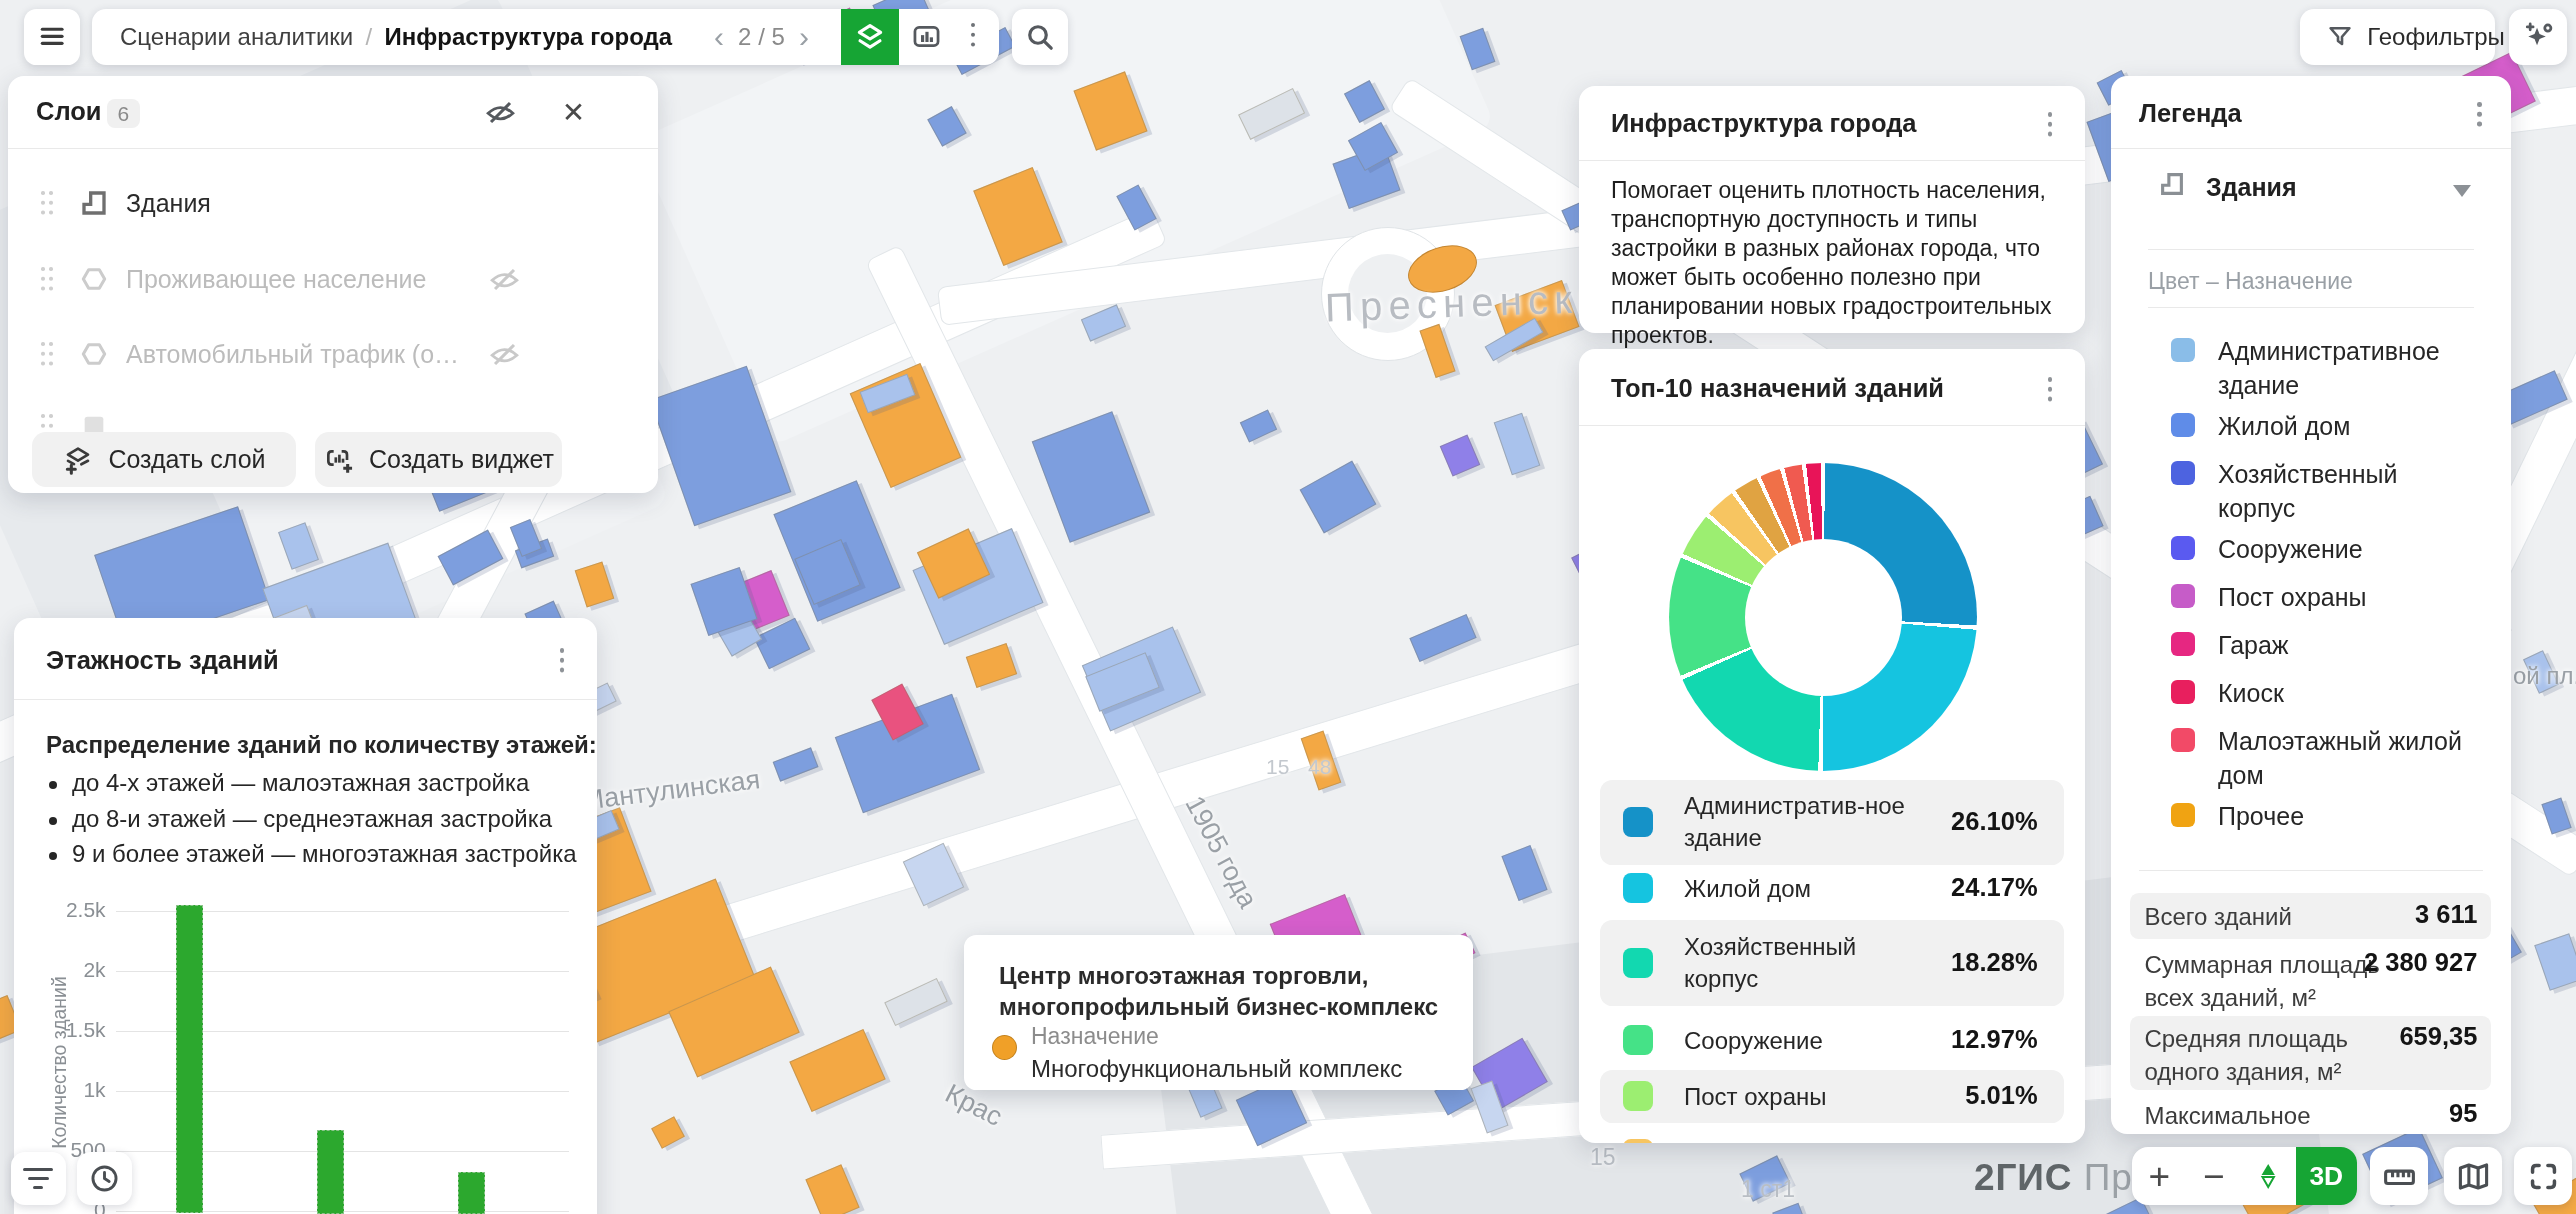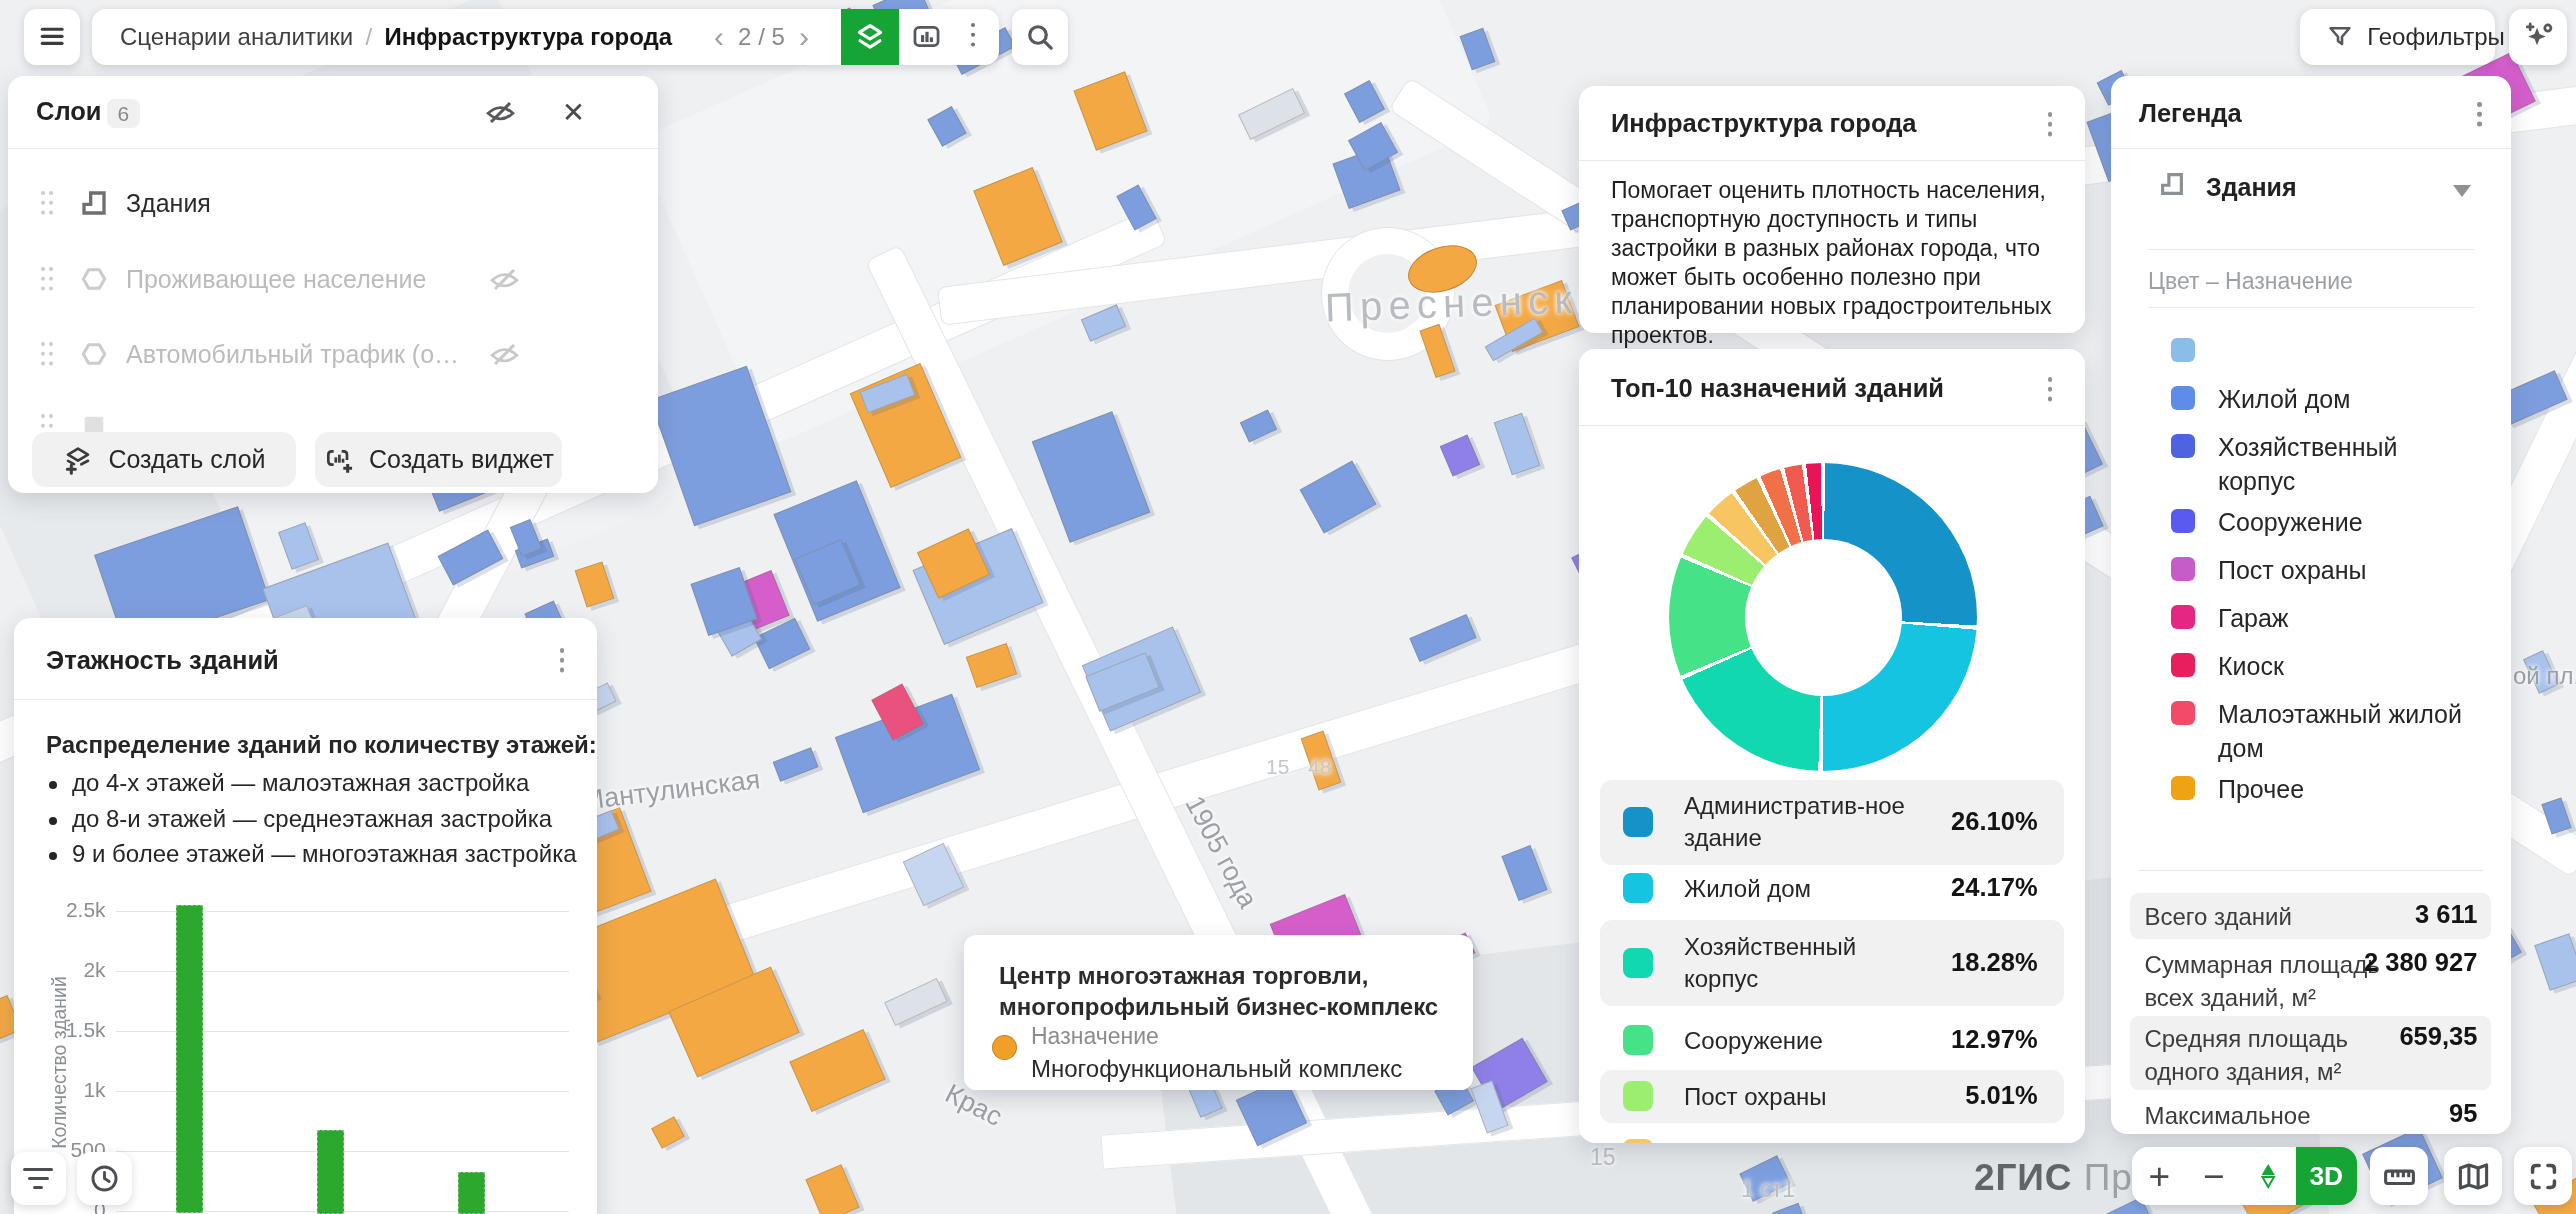--- a/index.html
+++ b/index.html
@@ -586,20 +586,21 @@
     </span>
     <span id="legend-section-label">Здания</span>
     <span id="legend-caret"></span>
     <div class="divider" id="legend-div2" style="left:37px;right:37px;"></div>
     <span id="legend-subtitle">Цвет – Назначение</span>
     <div class="divider" id="legend-div3" style="left:37px;right:37px;"></div>
 
     <div id="legend-items">
       <div class="lg-item">
           <span class="lg-swatch" style="background: rgb(138, 189, 232);"></span>
+          <span class="lg-label">Административное здание</span>
         </div>
       <div class="lg-item">
           <span class="lg-swatch" style="background: rgb(95, 140, 232);"></span>
           <span class="lg-label">Жилой дом</span>
         </div>
       <div class="lg-item">
           <span class="lg-swatch" style="background: rgb(77, 99, 224);"></span>
           <span class="lg-label">Хозяйственный корпус</span>
         </div>
       <div class="lg-item">

